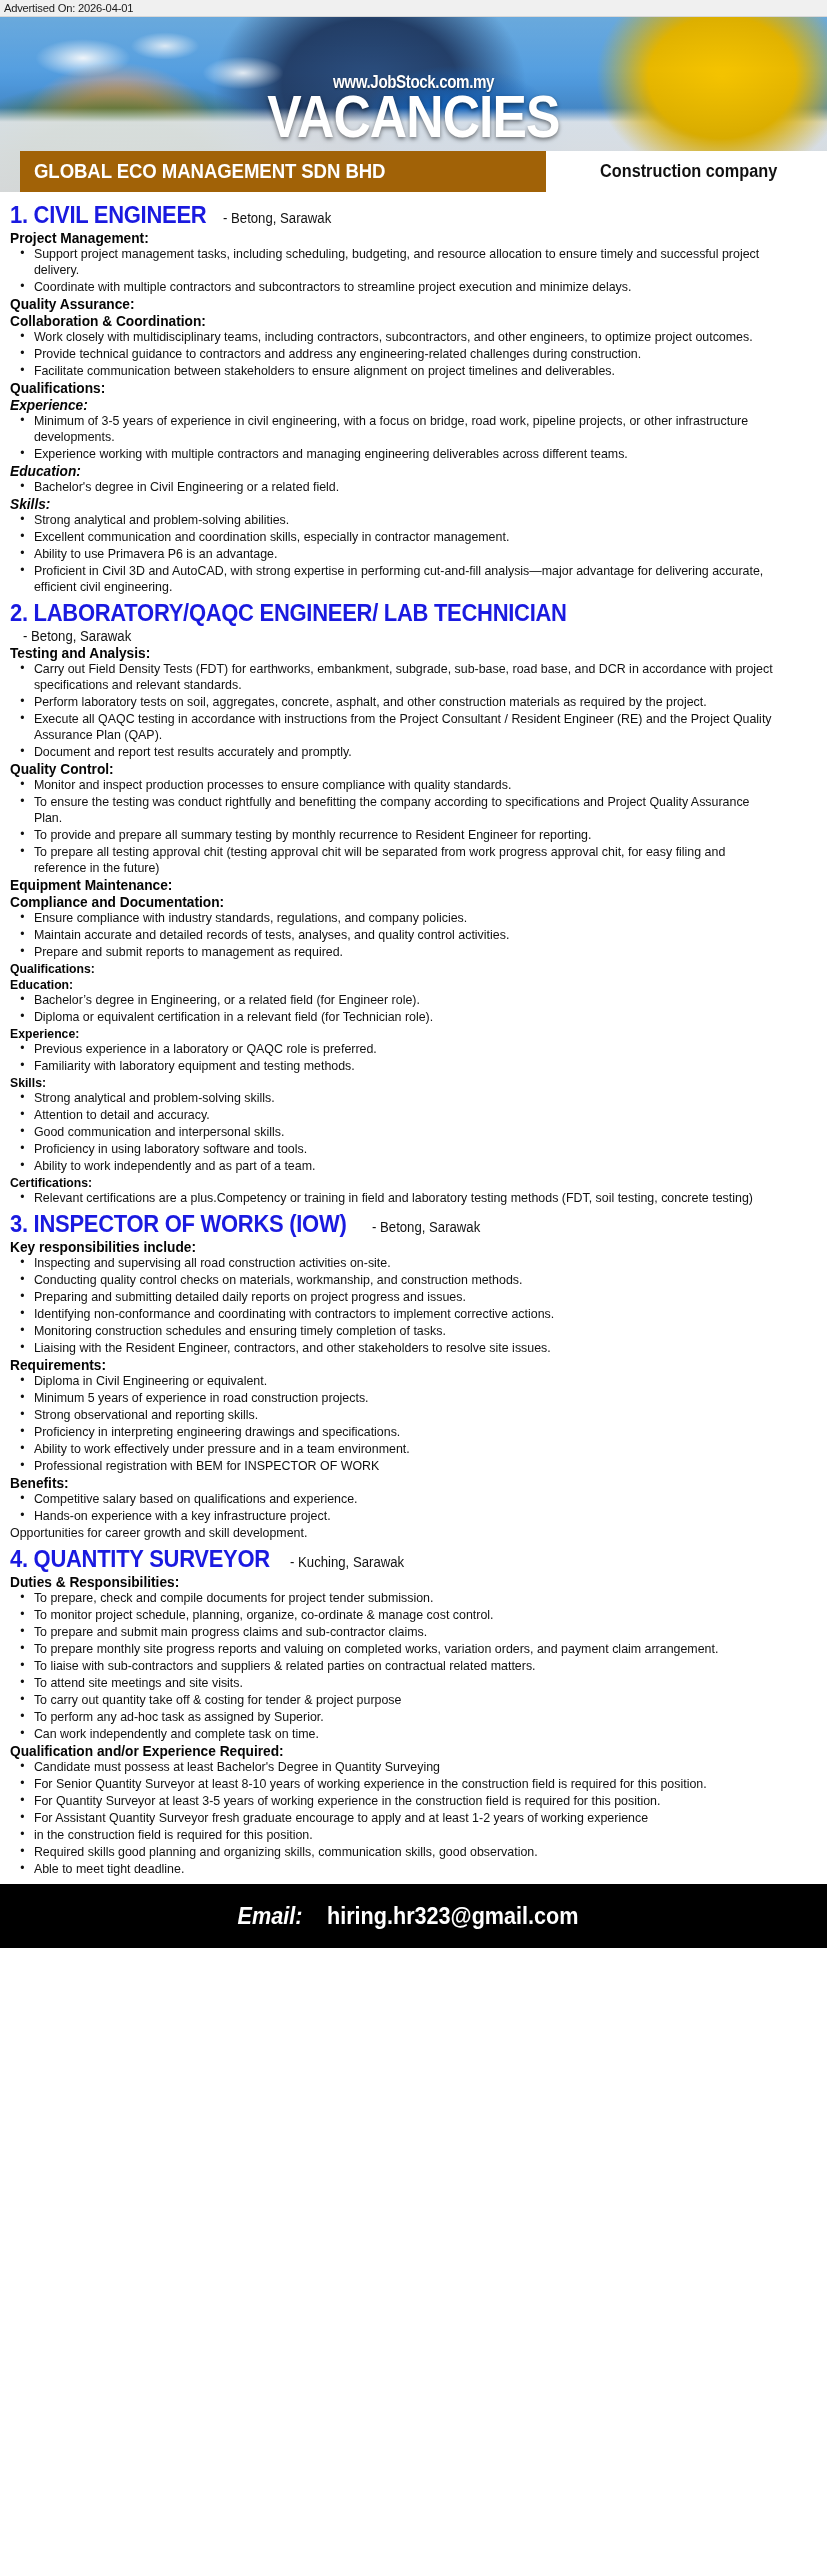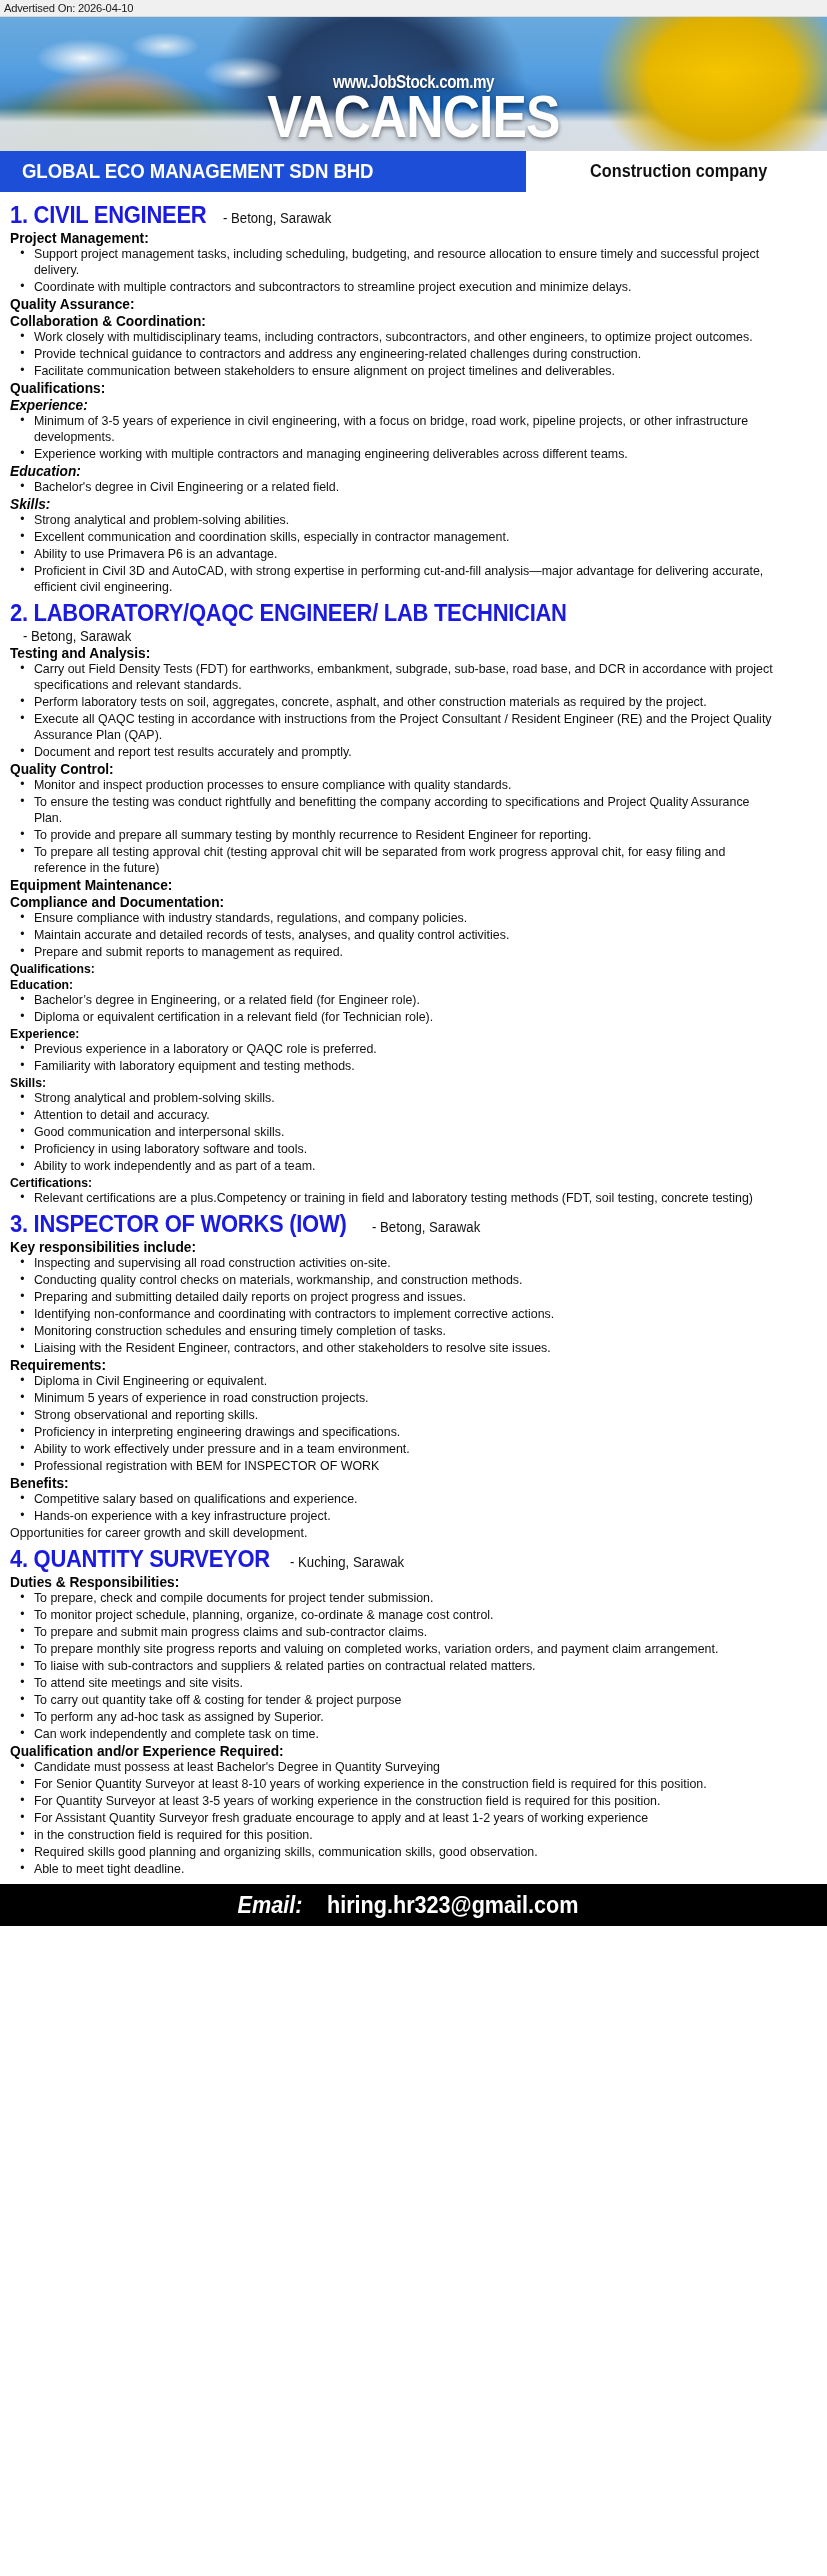--- a/index.html
+++ b/index.html
@@ -99,24 +99,25 @@
     position: absolute;
     left: 0; right: 0; bottom: 0;
     height: 41px;
     display: flex;
     align-items: center;
   }
   .company-band {
     flex: 0 0 auto;
     height: 41px;
     min-width: 526px;
-    background: #1d4ed8;
+    background: #a16207;
     display: flex;
     align-items: center;
-    padding-left: 22px;
+    padding-left: 14px;
+    margin-left: 20px;
   }
   .company-band .name {
     color: #ffffff;
     font-size: 20px;
     font-weight: bold;
     font-family: "Liberation Sans Narrow", "Liberation Sans", sans-serif;
     letter-spacing: -0.1px;
     transform: scaleX(0.93);
     transform-origin: left center;
     white-space: nowrap;
@@ -226,21 +227,21 @@
     color: #111111;
     font-family: "Liberation Sans Narrow", "Liberation Sans", sans-serif;
     margin: 0;
     transform: scaleX(0.955);
     transform-origin: left center;
   }
 
   
   .footer {
     margin-top: 6.8px;
-    height: 42px;
+    height: 64px;
     background: #000000;
     display: flex;
     align-items: center;
     justify-content: center;
   }
   .footer .label {
     color: #ffffff;
     font-size: 24px;
     font-weight: bold;
     font-style: italic;
@@ -255,21 +256,21 @@
     margin-left: 6.8px;
     transform: scaleX(0.9);
   }
 </style>
 </head>
 <body>
 
 <div class="page">
 
   <div class="advert-bar">
-    <span class="txt">Advertised On: 2026-04-10</span>
+    <span class="txt">Advertised On: 2026-04-01</span>
   </div>
 
   <div class="banner">
     <div class="banner-photo"></div>
     <div class="banner-vignette"></div>
     <div class="banner-url">www.JobStock.com.my</div>
     <div class="banner-title">VACANCIES</div>
     <div class="banner-bottom">
       <div class="company-band">
         <span class="name">GLOBAL ECO MANAGEMENT SDN BHD</span>

